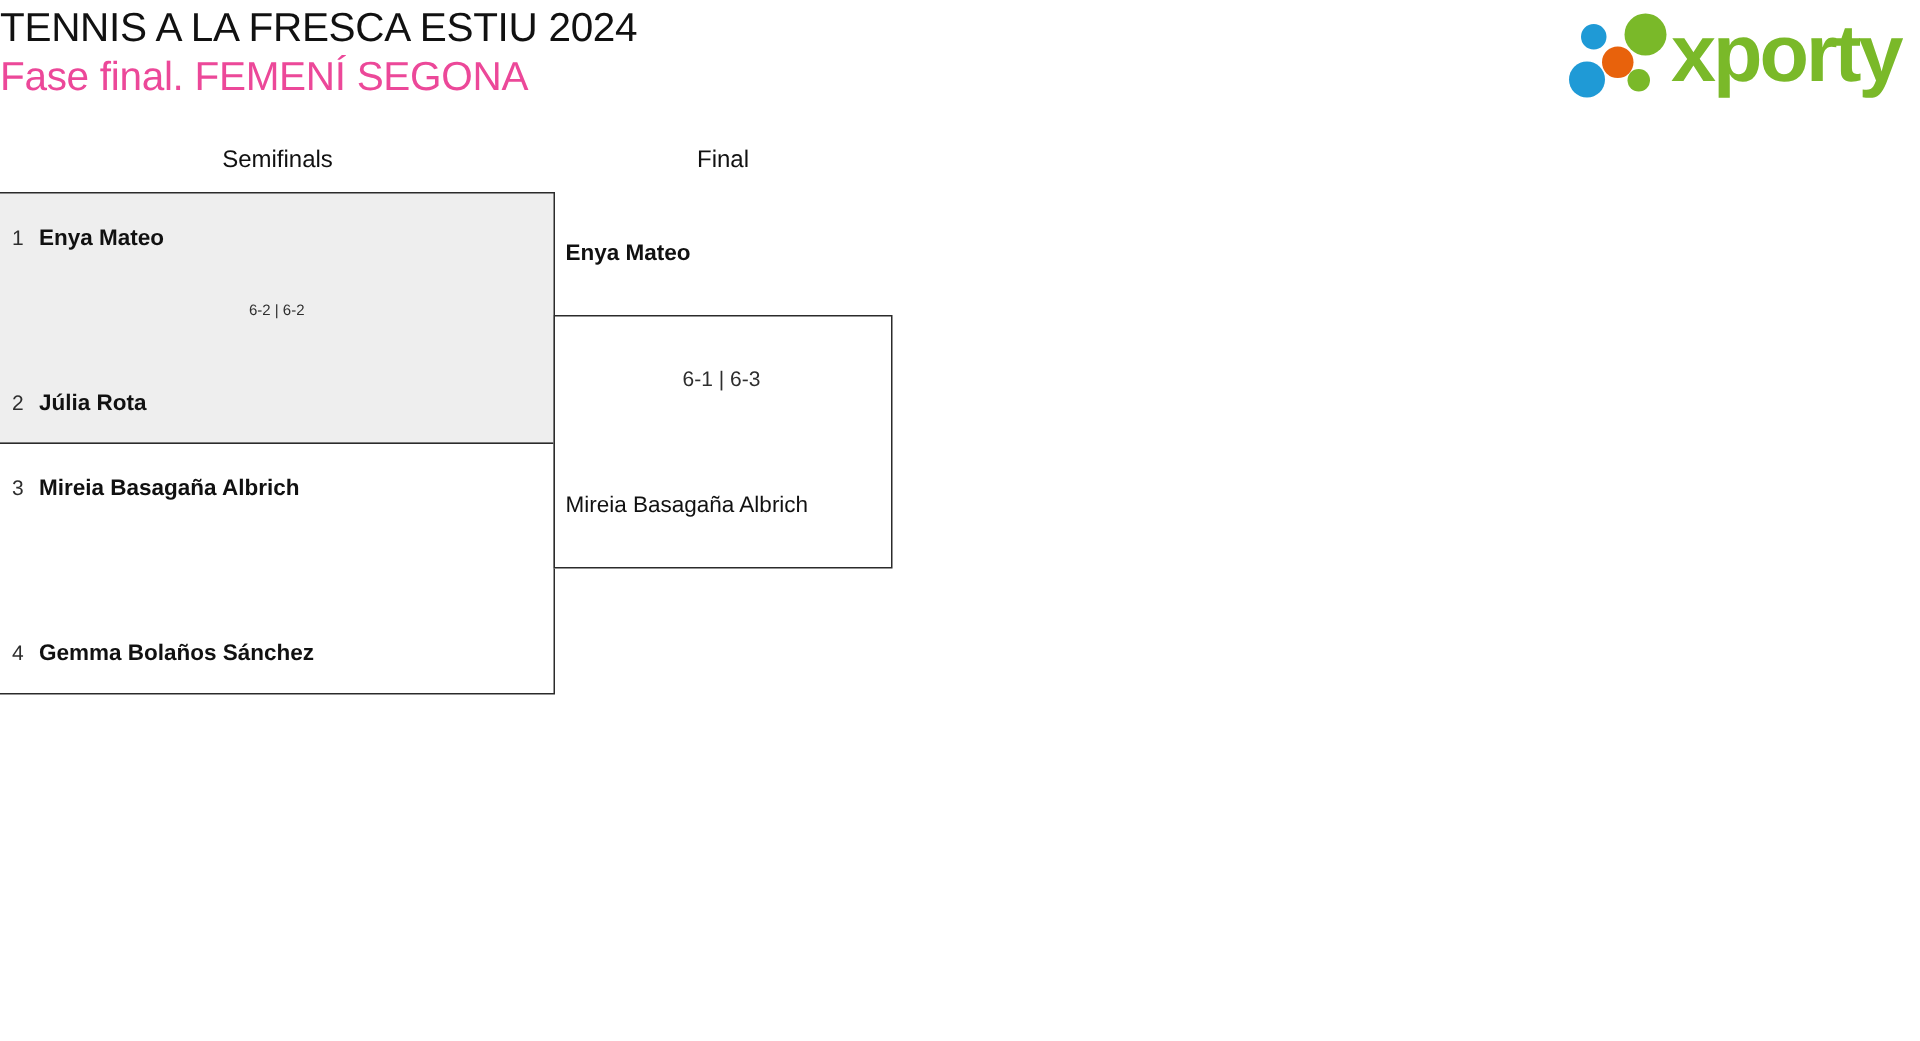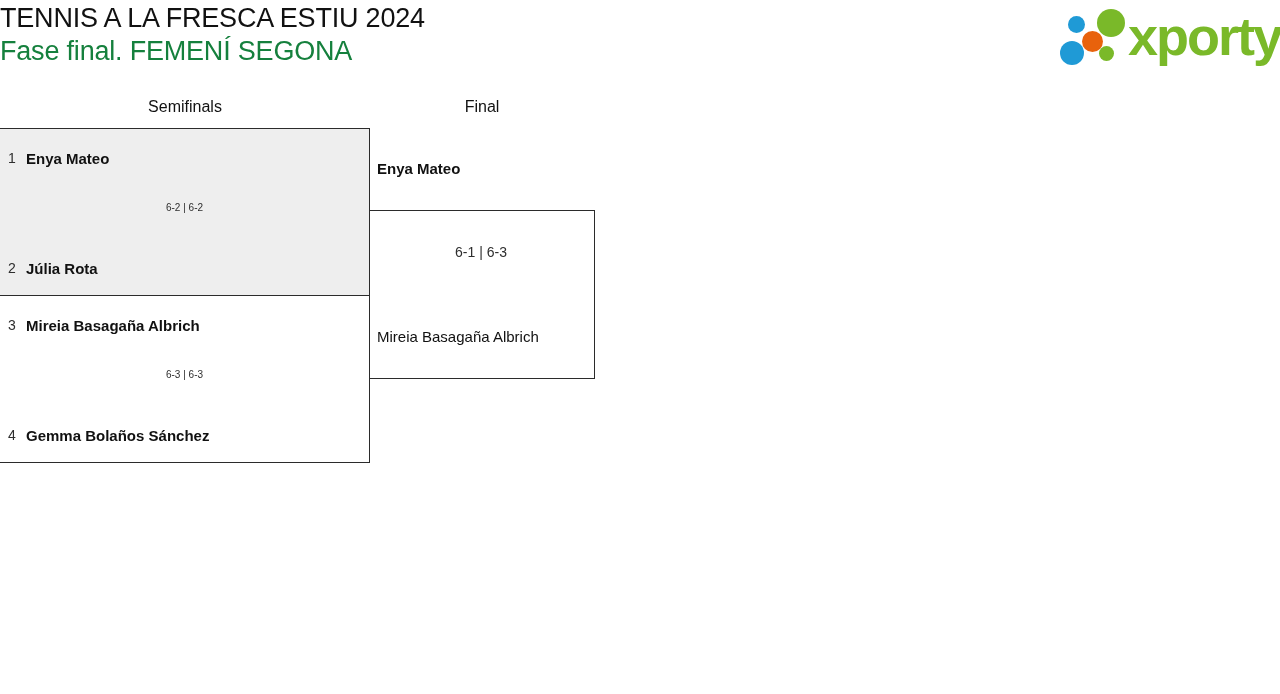--- a/index.html
+++ b/index.html
@@ -32,27 +32,27 @@
     letter-spacing: -0.2px;
     white-space: nowrap;
     color: #111111;
   }
   .title-line2 {
     font-size: 27px;
     line-height: 33px;
     font-weight: 400;
     letter-spacing: -0.2px;
     white-space: nowrap;
-    color: #15803d;
+    color: #ec4899;
   }
 
   
   .logo {
     position: absolute;
-    right: 2px; top: 6px;
+    right: 16px; top: 6px;
     width: 230px; height: 60px; text-align: right;
   }
   .logo-dots { position: absolute; left: 8px; top: 2px; width: 72px; height: 58px; }
   .dot { position: absolute; border-radius: 50%; }
   .dot-blue-top    { left: 12px;  top: 8px;  width: 17px; height: 17px; background: #1f9ad6; }
   .dot-orange      { left: 26px;  top: 23px; width: 21px; height: 21px; background: #e8620c; }
   .dot-green-big   { left: 41px;  top: 1px;  width: 28px; height: 28px; background: #7ab929; }
   .dot-blue-bottom { left: 4px;   top: 33px; width: 24px; height: 24px; background: #1f9ad6; }
   .dot-green-small { left: 43px;  top: 38px; width: 15px; height: 15px; background: #7ab929; }
   .logo-word {
@@ -196,21 +196,20 @@
         <span class="seed">2</span>
         <span class="pname">Júlia Rota</span>
       </div>
     </div>
 
     <div class="match match-sf2">
       <div class="player-row top">
         <span class="seed">3</span>
         <span class="pname winner">Mireia Basagaña Albrich</span>
       </div>
-      <div class="score">6-3 | 6-3</div>
       <div class="player-row bottom">
         <span class="seed">4</span>
         <span class="pname">Gemma Bolaños Sánchez</span>
       </div>
     </div>
 
     <div class="match match-final"></div>
     <div class="final-winner-label">Enya Mateo</div>
     <div class="final-score">6-1 | 6-3</div>
     <div class="final-loser-label">Mireia Basagaña Albrich</div>

